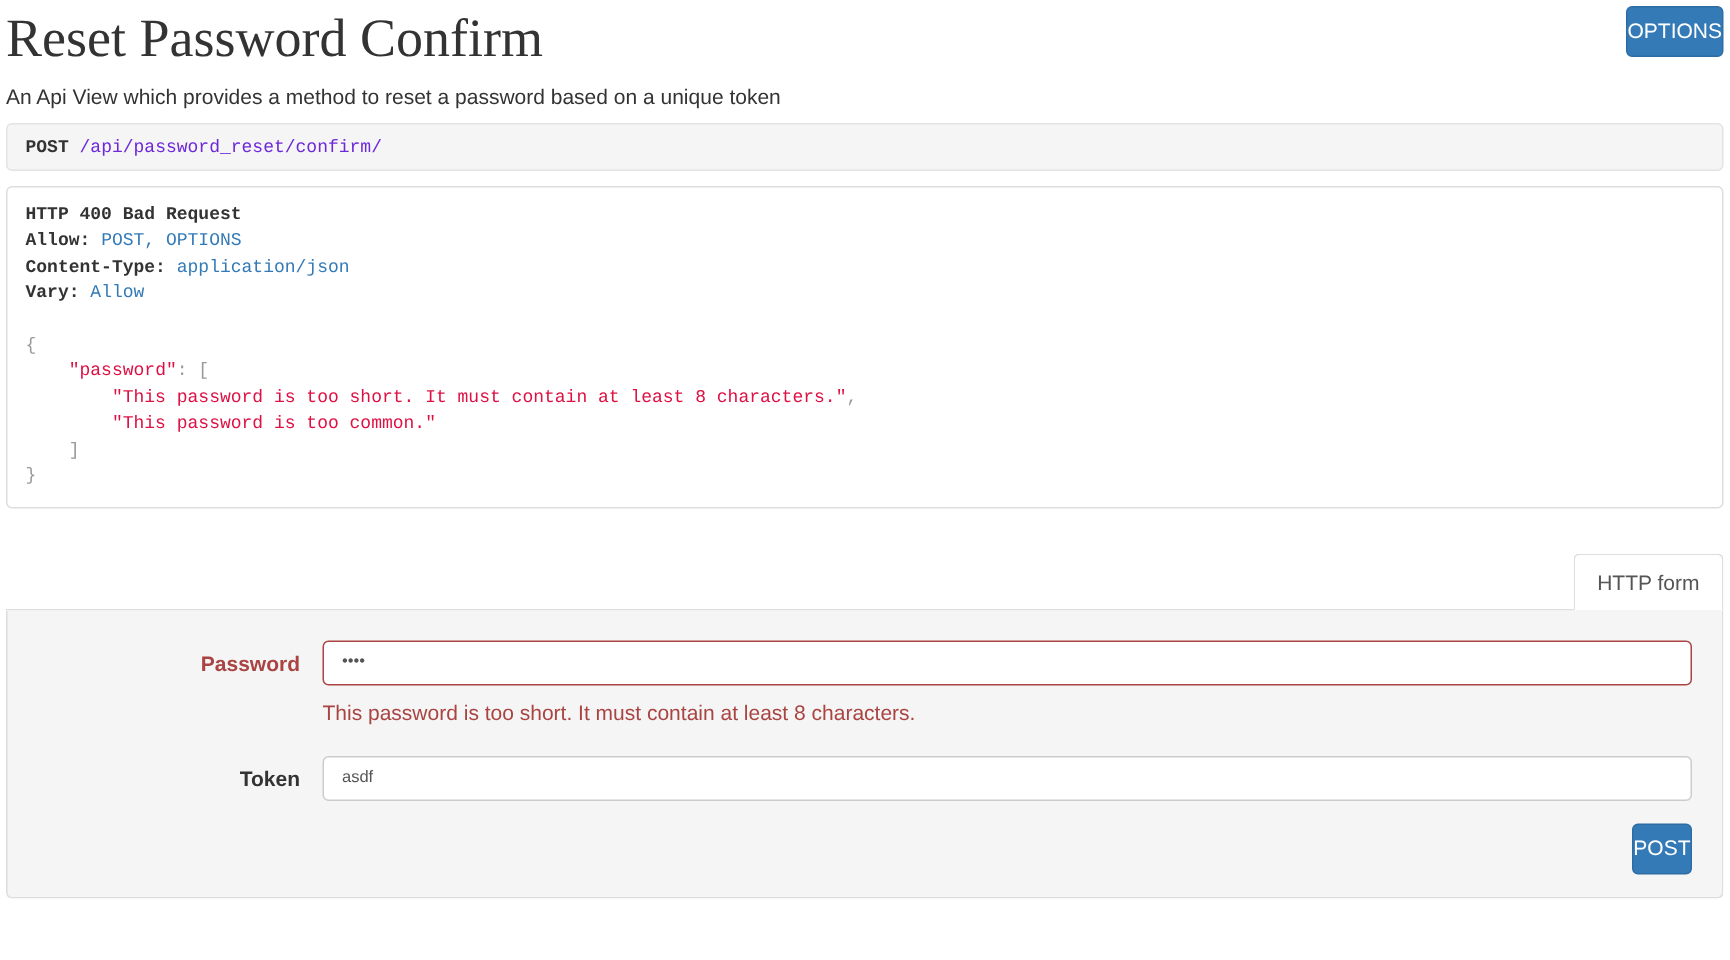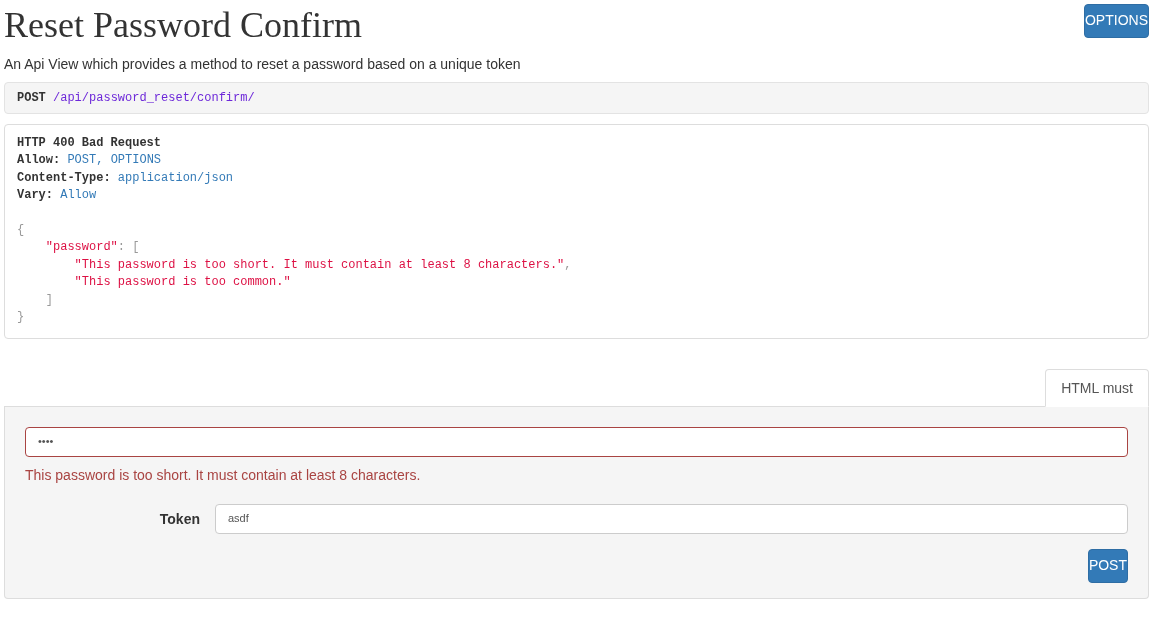--- a/index.html
+++ b/index.html
@@ -176,26 +176,27 @@
 <span class="pun">{</span>
     <span class="key">"password"</span><span class="pun">:</span> <span class="pun">[</span>
         <span class="str" id="json-err-0">"This password is too short. It must contain at least 8 characters."</span><span class="pun">,</span>
         <span class="str" id="json-err-1">"This password is too common."</span>
     <span class="pun">]</span>
 <span class="pun">}</span></div>
 
 <div class="tabs-wrap">
   <ul class="nav-tabs">
     <li>
-        <a class="active">HTML must</a>
+        <a class="active">HTTP form</a>
       </li>
   </ul>
   <div class="form-panel">
 
     <div class="form-group error">
+      <label class="control-label">Password</label>
       <div class="controls">
         <input type="password" class="form-control" value="••••" style="">
         <span class="help-block">This password is too short. It must contain at least 8 characters.</span>
       </div>
     </div>
 
     <div class="form-group">
       <label class="control-label">Token</label>
       <div class="controls">
         <input type="text" class="form-control" value="asdf" style="">

